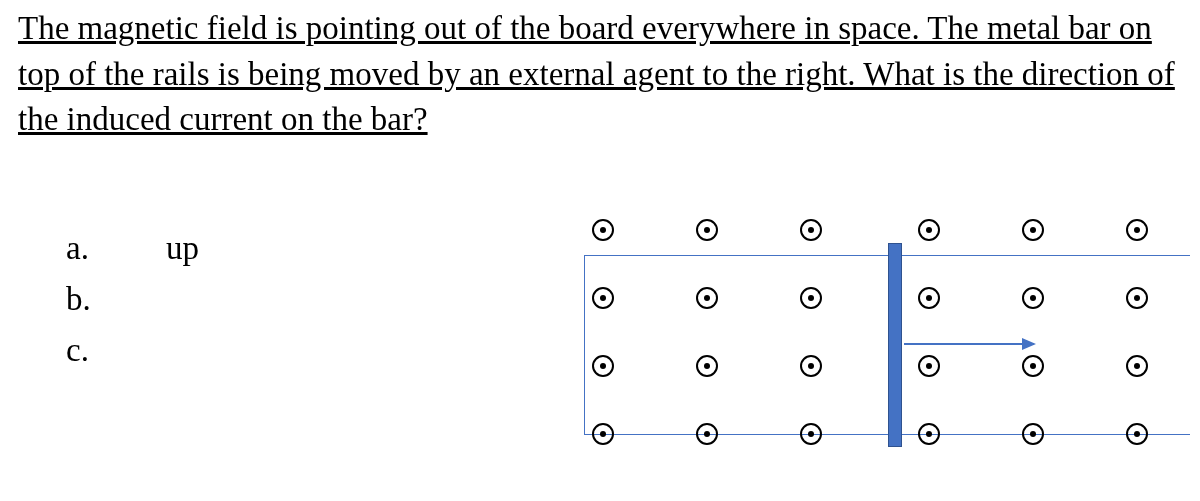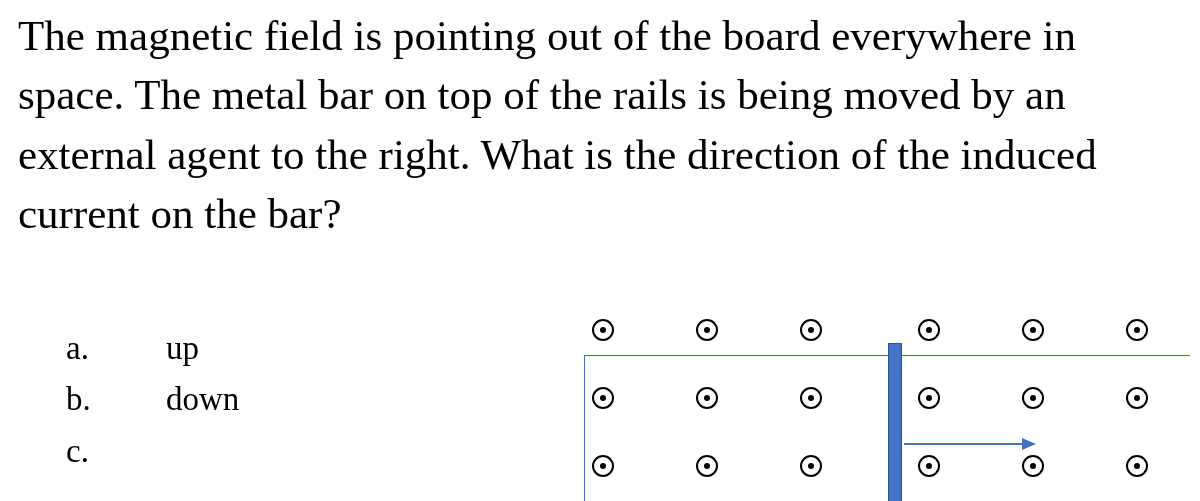--- a/index.html
+++ b/index.html
@@ -10,22 +10,23 @@
     background: #ffffff;
     font-family: "Times New Roman", Times, serif;
     color: #000;
   }
   .page {
     padding: 6px 10px 0 18px;
     box-sizing: border-box;
     width: 1200px;
   }
   .question {
-    font-size: 43px;
+    font-size: 33px;
     line-height: 1.38;
+    text-decoration: underline;
   }
   .content-row {
     display: flex;
     flex-direction: row;
     margin-top: 62px;
   }
   .options {
     width: 510px;
     padding-left: 48px;
     padding-top: 18px;
@@ -113,21 +114,20 @@
   <div class="question">The magnetic field is pointing out of the board everywhere in space. The metal bar on top of the rails is being moved by an external agent to the right. What is the direction of the induced current on the bar?</div>
 
   <div class="content-row">
     <div class="options">
       <div class="option">
         <span class="letter">a.</span>
         <span>up</span>
       </div>
       <div class="option">
         <span class="letter">b.</span>
-        <span>down</span>
       </div>
       <div class="option">
         <span class="letter">c.</span>
       </div>
     </div>
 
     <div class="diagram-wrap">
       <div class="diagram">
         <div class="rails"></div>
         <div class="bar"></div>

